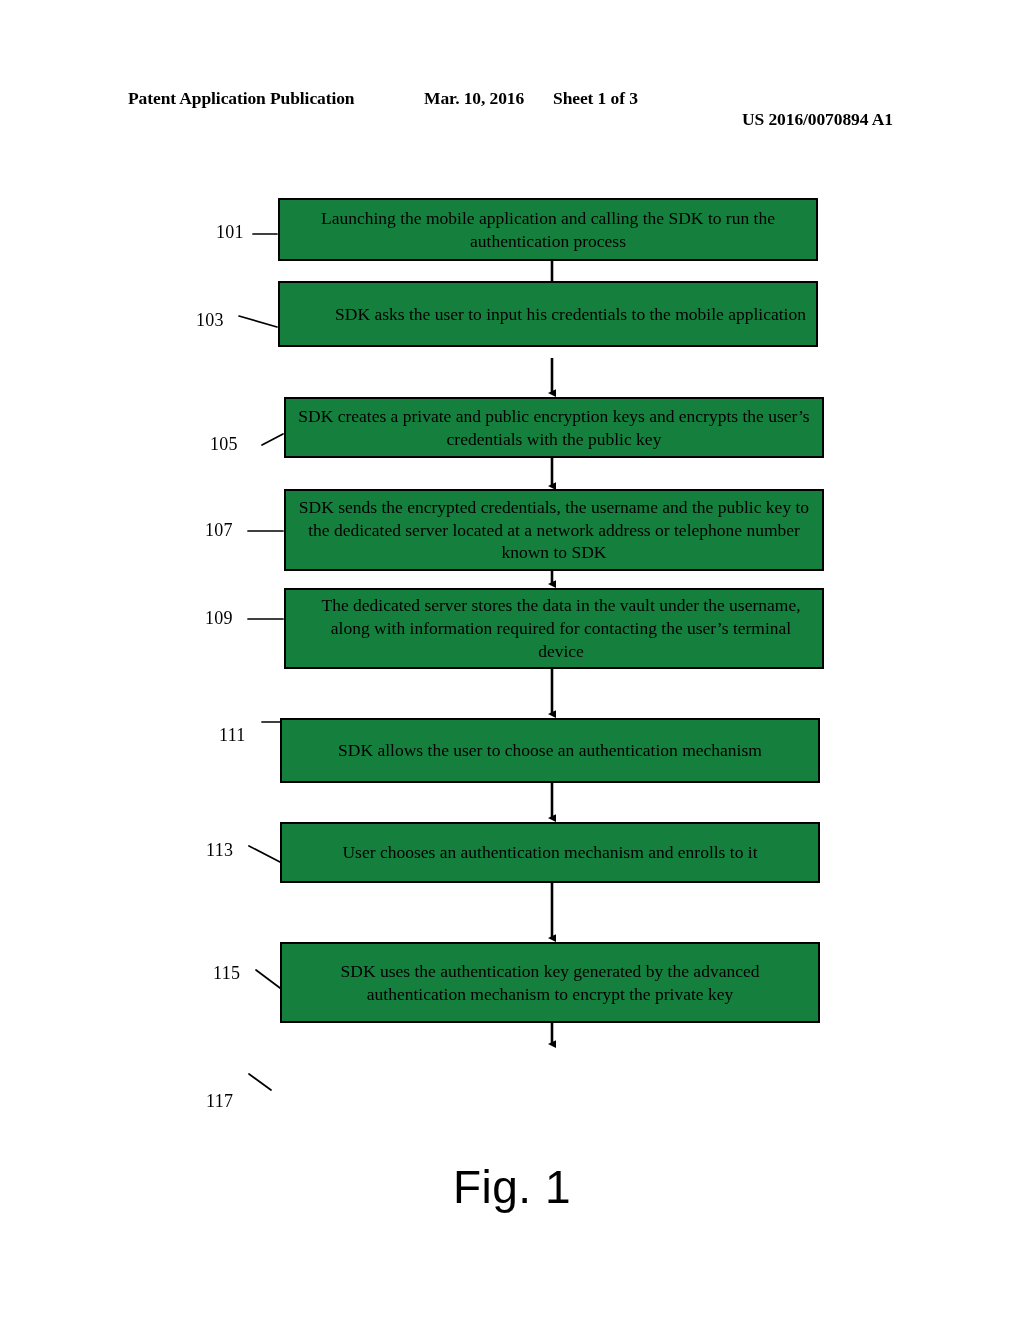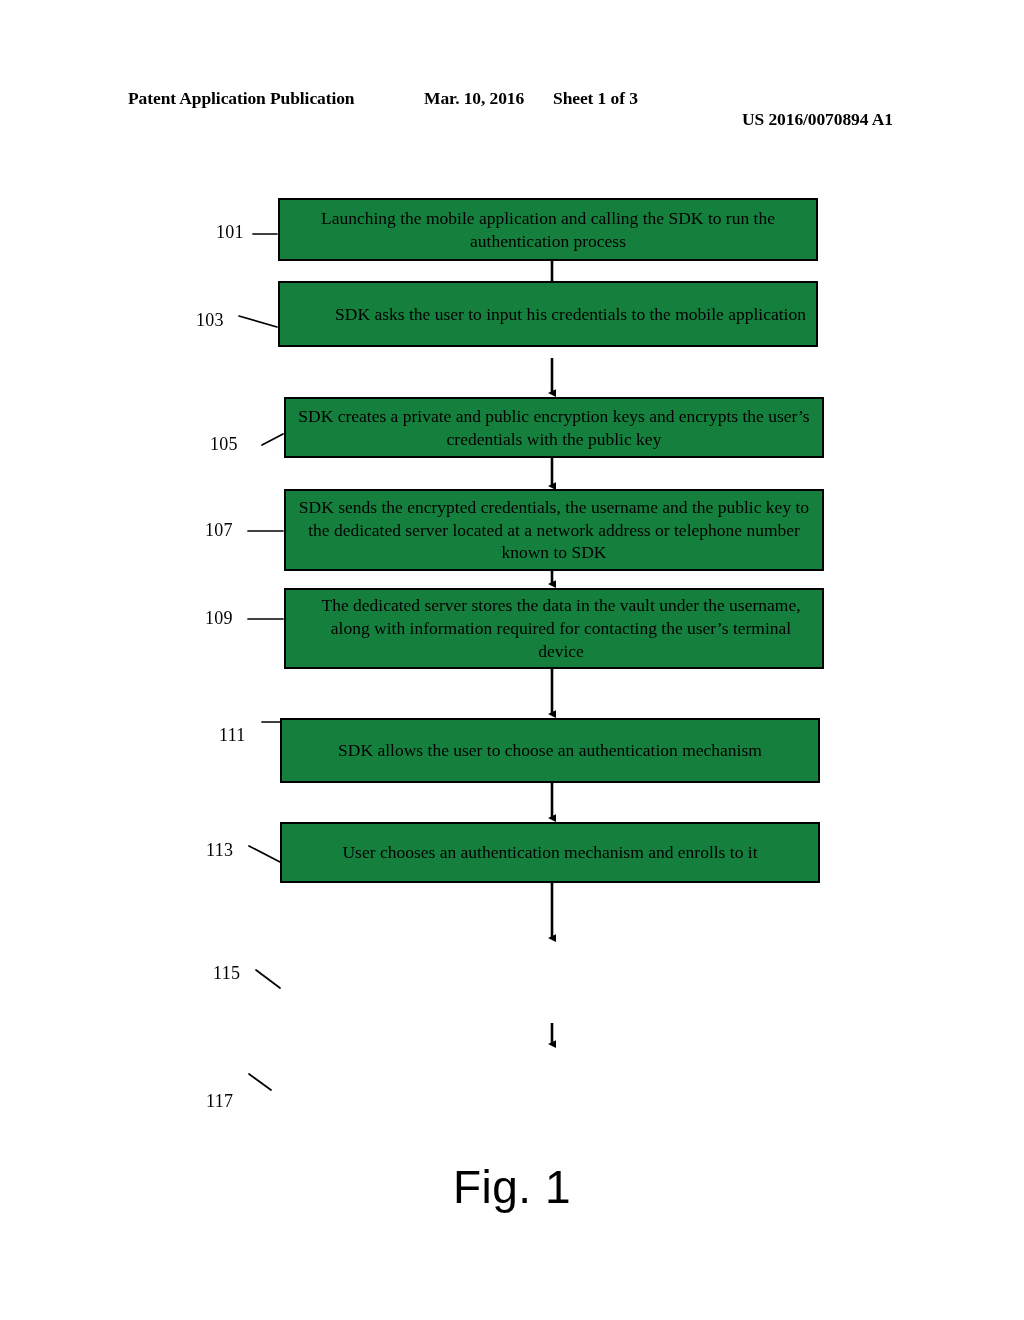--- a/index.html
+++ b/index.html
@@ -164,20 +164,23 @@
     <div class="box" style="left:280px; top:718px; width:540px; height:65px;">
       <span class="box-text">SDK allows the user to choose an authentication mechanism</span>
     </div>
 
     <div class="ref" style="left:206px; top:840px;">113</div>
     <div class="box" style="left:280px; top:822px; width:540px; height:61px;">
       <span class="box-text">User chooses an authentication mechanism and enrolls to it</span>
     </div>
 
     <div class="ref" style="left:213px; top:963px;">115</div>
+    <div class="box" style="left:280px; top:942px; width:540px; height:81px;">
+      <span class="box-text">SDK uses the authentication key generated by the advanced authentication mechanism to encrypt the private key</span>
+    </div>
 
     <div class="ref" style="left:206px; top:1067px;margin-top:24px;">117</div>
 
   </div>
 
   <div id="fig-caption">Fig. 1</div>
 
 </div>
 
 </body></html>

